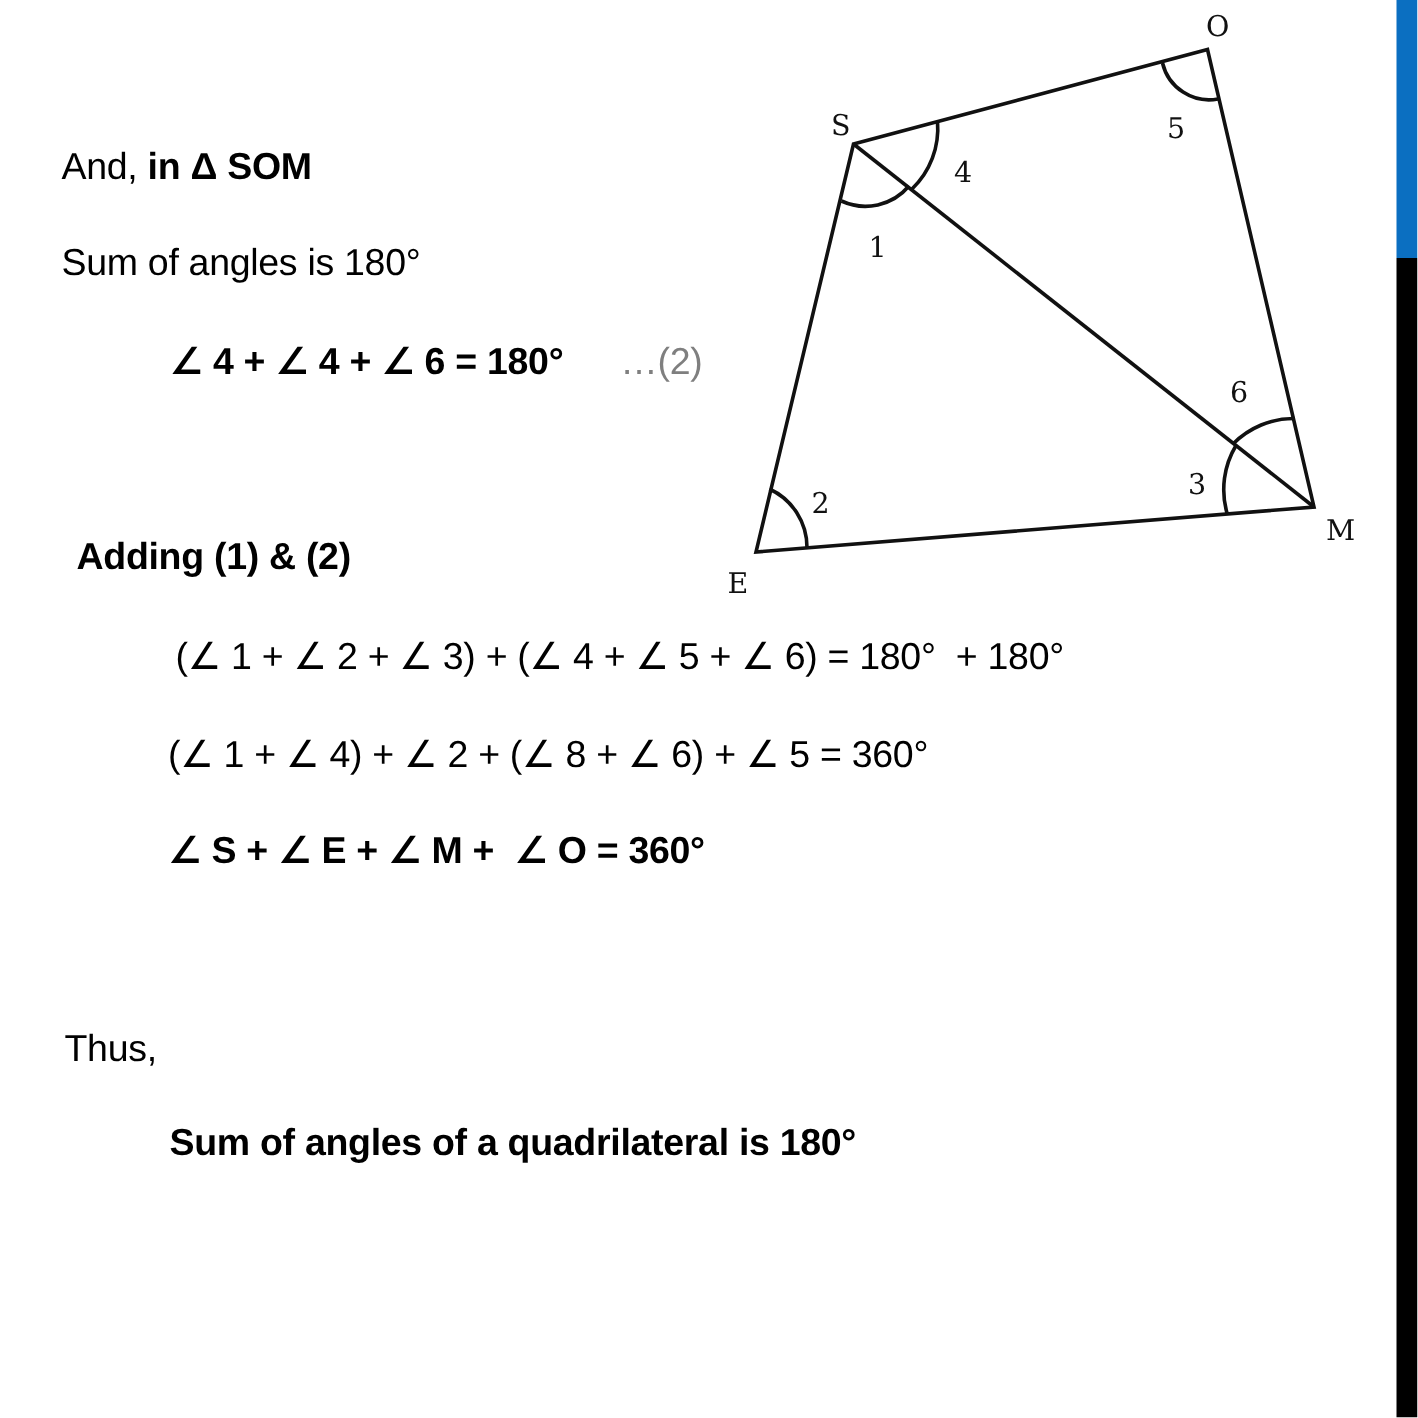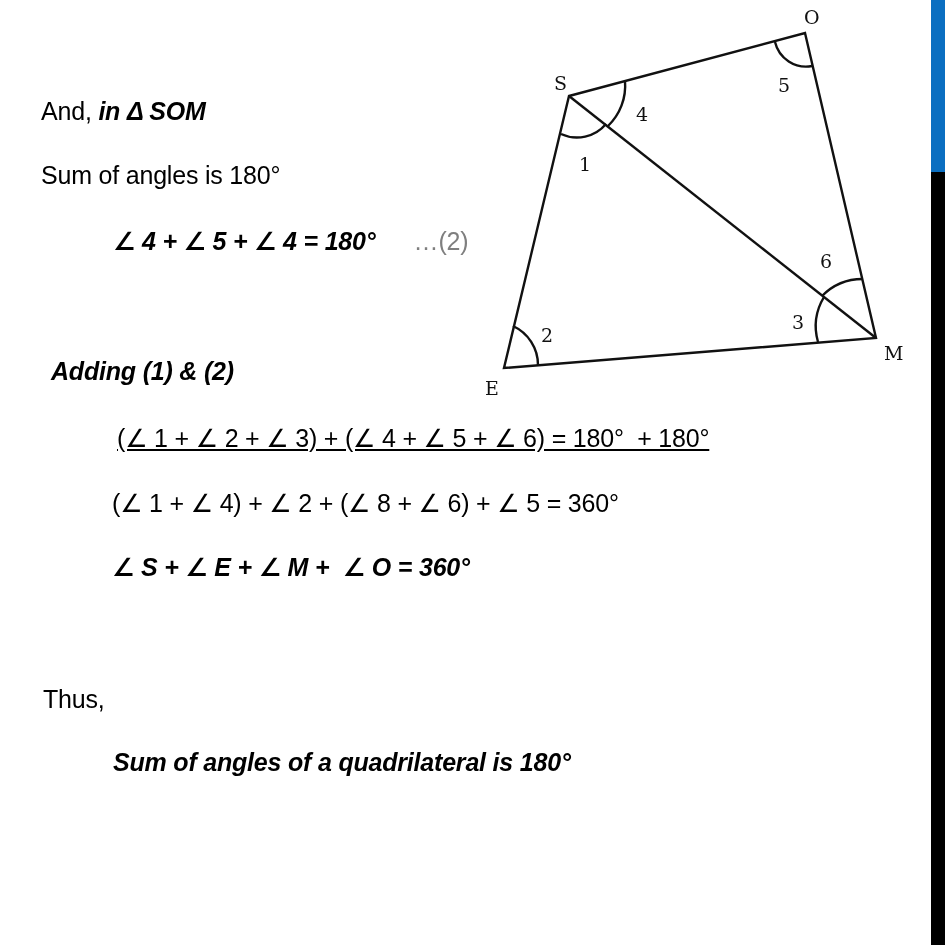--- a/index.html
+++ b/index.html
@@ -5,42 +5,42 @@
   html, body { margin: 0; padding: 0; }
   body {
     width: 945px; height: 945px; position: relative; overflow: hidden;
     background: #ffffff; color: #000;
     font-family: "Liberation Sans", "DejaVu Sans", sans-serif;
   }
   .line {
     position: absolute; font-size: 25px; line-height: 30px; white-space: pre;
     letter-spacing: -0.2px;
   }
-  .b { font-weight: bold; font-style: italic; }
+  .b { font-weight: bold; }
   .gray { color: #7f7f7f; }
   .side-blue { position: absolute; left: 931px; top: 0; width: 14px; height: 172px; background: #0b6fc1; }
   .side-black { position: absolute; left: 931px; top: 172px; width: 14px; height: 773px; background: #000; }
   svg.diagram { position: absolute; left: 0; top: 0; }
   svg text { font-family: "DejaVu Serif", "Liberation Serif", serif; font-size: 19px; fill: #111; }
 </style>
 </head>
 <body>
 
 <div class="side-blue"></div>
 <div class="side-black"></div>
 
 <div class="line" style="left:41px; top:96px;"><span>And, </span><span class="b">in Δ SOM</span></div>
 
 <div class="line" style="left:41px; top:160px;">Sum of angles is 180°</div>
 
-<div class="line" style="left:113px; top:226px;"><span class="b">∠ 4 + ∠ 5 + ∠ 4 = 180°</span><span class="gray" style="margin-left:38px;">…(2)</span></div>
+<div class="line" style="left:113px; top:226px;"><span class="b">∠ 4 + ∠ 4 + ∠ 6 = 180°</span><span class="gray" style="margin-left:38px;">…(2)</span></div>
 
 <div class="line b" style="left:41px; top:356px;margin-left:10px;">Adding (1) &amp; (2)</div>
 
-<div class="line" style="left:117px; top:423px;text-decoration:underline;">(∠ 1 + ∠ 2 + ∠ 3) + (∠ 4 + ∠ 5 + ∠ 6) = 180°  + 180°</div>
+<div class="line" style="left:117px; top:423px;">(∠ 1 + ∠ 2 + ∠ 3) + (∠ 4 + ∠ 5 + ∠ 6) = 180°  + 180°</div>
 
 <div class="line" style="left:112px; top:488px;">(∠ 1 + ∠ 4) + ∠ 2 + (∠ 8 + ∠ 6) + ∠ 5 = 360°</div>
 
 <div class="line b" style="left:112px; top:552px;text-align:right;">∠ S + ∠ E + ∠ M +  ∠ O = 360°</div>
 
 <div class="line" style="left:43px; top:684px;">Thus,</div>
 
 <div class="line b" style="left:113px; top:747px;">Sum of angles of a quadrilateral is 180°</div>
 
 <svg class="diagram" width="945" height="945" viewBox="0 0 945 945">

